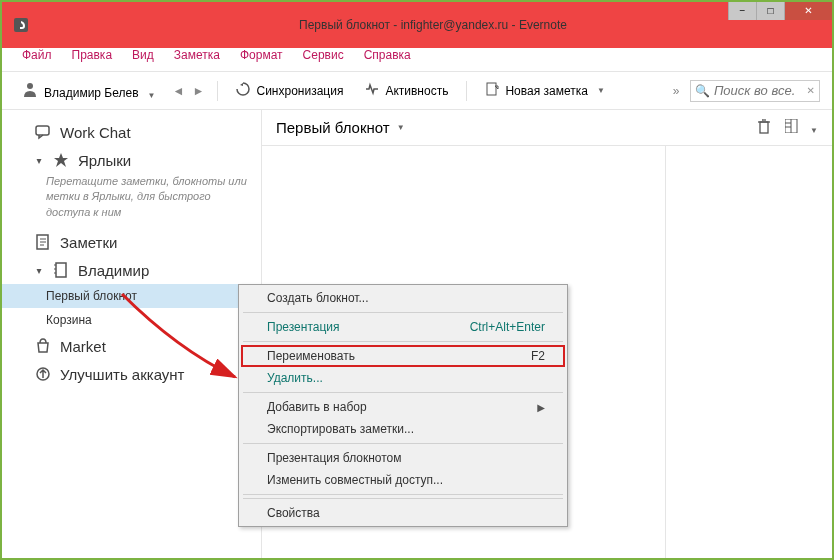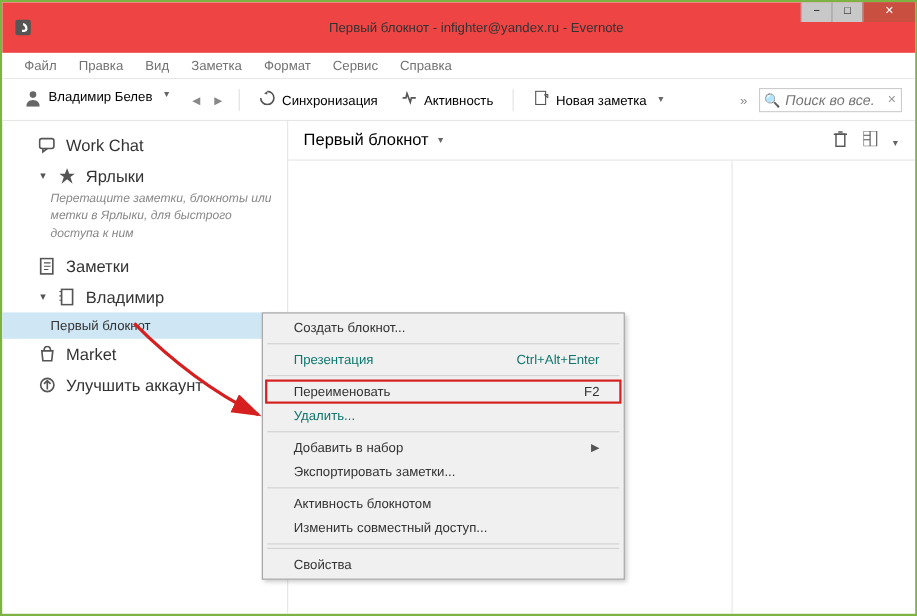--- a/index.html
+++ b/index.html
@@ -5,25 +5,25 @@
 * { margin: 0; padding: 0; box-sizing: border-box; font-family: "Segoe UI", Tahoma, sans-serif; }
 body { width: 834px; height: 560px; border: 2px solid #7cb342; background: #fff; position: relative; overflow: hidden; }
 
 .titlebar { height: 46px; background: #ef4444; display: flex; align-items: center; position: relative; }
 .titlebar .logo { width: 26px; height: 26px; margin-left: 6px; display: flex; align-items: center; justify-content: center; }
 .titlebar .title { flex: 1; text-align: center; font-size: 12px; color: #333; }
 .titlebar .win-controls { display: flex; height: 20px; position: absolute; right: 0; top: -2px; }
 .titlebar .win-btn { width: 28px; height: 20px; display: flex; align-items: center; justify-content: center; font-size: 10px; background: #c8c8c8; border-left: 1px solid #aaa; cursor: pointer; }
 .titlebar .win-btn.close { background: #c94f41; color: #fff; width: 48px; }
 
-.menubar { height: 24px; background: #fff; border-bottom: 1px solid #e5e5e5; display: flex; align-items: center; padding: 0 10px; font-size: 12px; color: #737373; }
+.menubar { height: 24px; background: #fff; border-bottom: 1px solid #e5e5e5; display: flex; align-items: flex-start; padding: 0 10px; font-size: 12px; color: #be185d; }
 .menubar .menu-item { padding: 0 10px; cursor: pointer; }
 
 .toolbar { height: 38px; background: #fff; border-bottom: 1px solid #e5e5e5; display: flex; align-items: center; padding: 0 12px; font-size: 12px; gap: 6px; }
-.toolbar .user-btn { display: flex; align-items: flex-start; gap: 6px; padding: 3px 8px; cursor: pointer; }
+.toolbar .user-btn { display: flex; align-items: flex-end; gap: 6px; padding: 3px 8px; cursor: pointer; }
 .toolbar .nav-btns { display: flex; gap: 2px; }
 .toolbar .nav-arrow { width: 18px; height: 18px; display: flex; align-items: center; justify-content: center; color: #888; cursor: pointer; }
 .toolbar .sync, .toolbar .activity, .toolbar .newnote { display: flex; align-items: center; gap: 6px; padding: 3px 8px; cursor: pointer; }
 .toolbar .sep { width: 1px; height: 20px; background: #e0e0e0; margin: 0 4px; }
 .toolbar .spacer { flex: 1; }
 .toolbar .search { width: 130px; height: 22px; border: 1px solid #ccc; display: flex; align-items: center; padding: 0 4px; gap: 4px; }
 .toolbar .search input { border: none; outline: none; font-size: 13px; font-style: italic; color: #999; width: 80px; }
 .toolbar .more-chevron { width: 16px; text-align: center; cursor: pointer; color: #888; }
 
 .main { display: flex; height: calc(100% - 92px); }
@@ -181,20 +181,23 @@
             <rect x="3" y="1" width="10" height="14" fill="none" stroke="#555" stroke-width="1.5"></rect>
             <line x1="3" y1="3" x2="1" y2="3" stroke="#555"></line>
             <line x1="3" y1="7" x2="1" y2="7" stroke="#555"></line>
             <line x1="3" y1="11" x2="1" y2="11" stroke="#555"></line>
           </svg>
       </span>
       <span>Владимир</span>
     </div>
     <div class="row indent selected">
       <span>Первый блокнот</span>
+    </div>
+    <div class="row indent">
+      <span>Корзина</span>
     </div>
 
     <div class="row section">
       <span class="icon">
         <svg width="16" height="16" viewBox="0 0 16 16">
             <path d="M3 5 L13 5 L12 14 L4 14 Z" fill="none" stroke="#555" stroke-width="1.5"></path>
             <path d="M5 5 Q5 1 8 1 Q11 1 11 5" fill="none" stroke="#555" stroke-width="1.5"></path>
           </svg>
       </span>
       <span>Market</span>
@@ -260,21 +263,21 @@
     <div class="cm-sep"></div>
     <div class="cm-item">
       <span>Добавить в набор</span>
       <span class="cm-sub">▶</span>
     </div>
     <div class="cm-item">
       <span>Экспортировать заметки...</span>
     </div>
     <div class="cm-sep"></div>
     <div class="cm-item">
-      <span>Активность блокнотом</span>
+      <span>Презентация блокнотом</span>
     </div>
     <div class="cm-item">
       <span>Изменить совместный доступ...</span>
     </div>
     <div class="cm-sep"></div>
     <div class="cm-sep"></div>
     <div class="cm-item">
       <span>Свойства</span>
     </div>
   </div>

